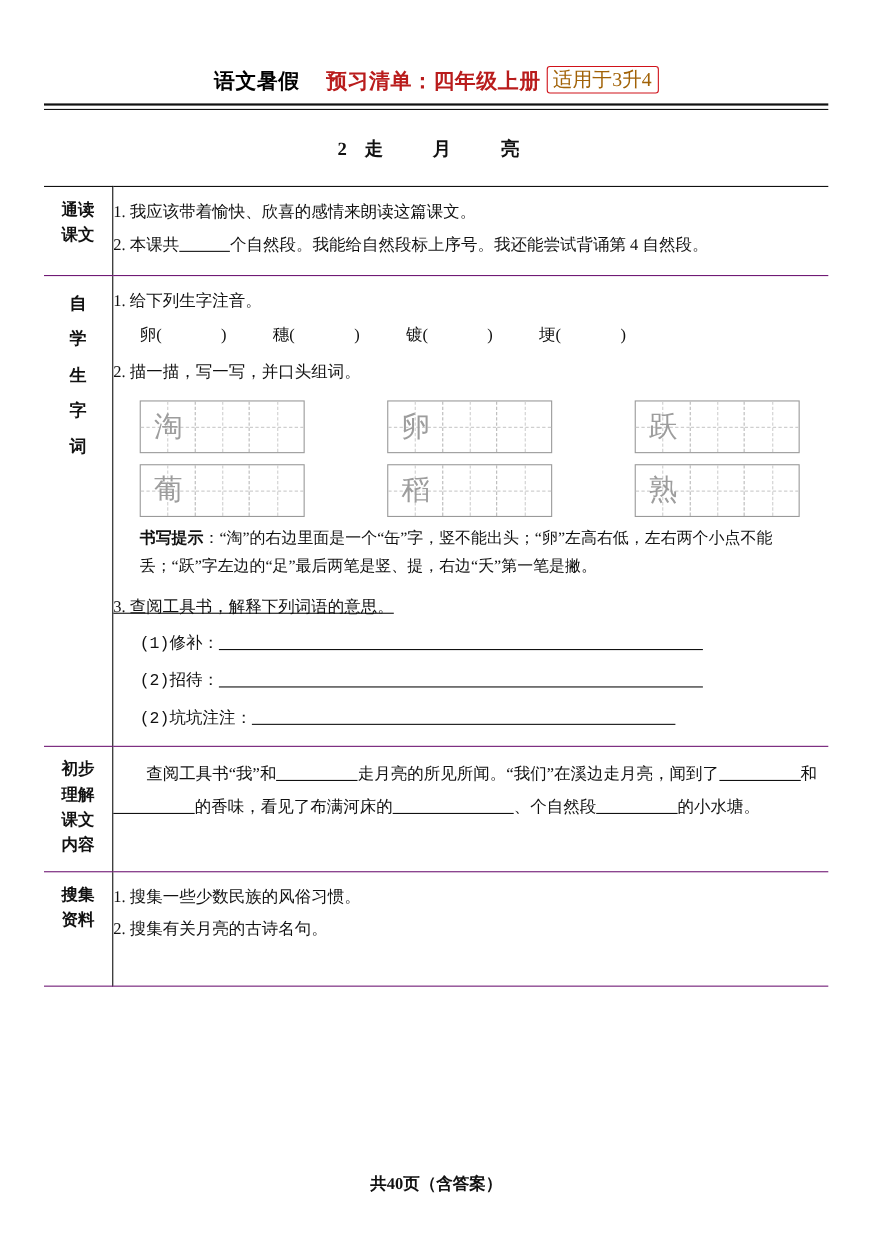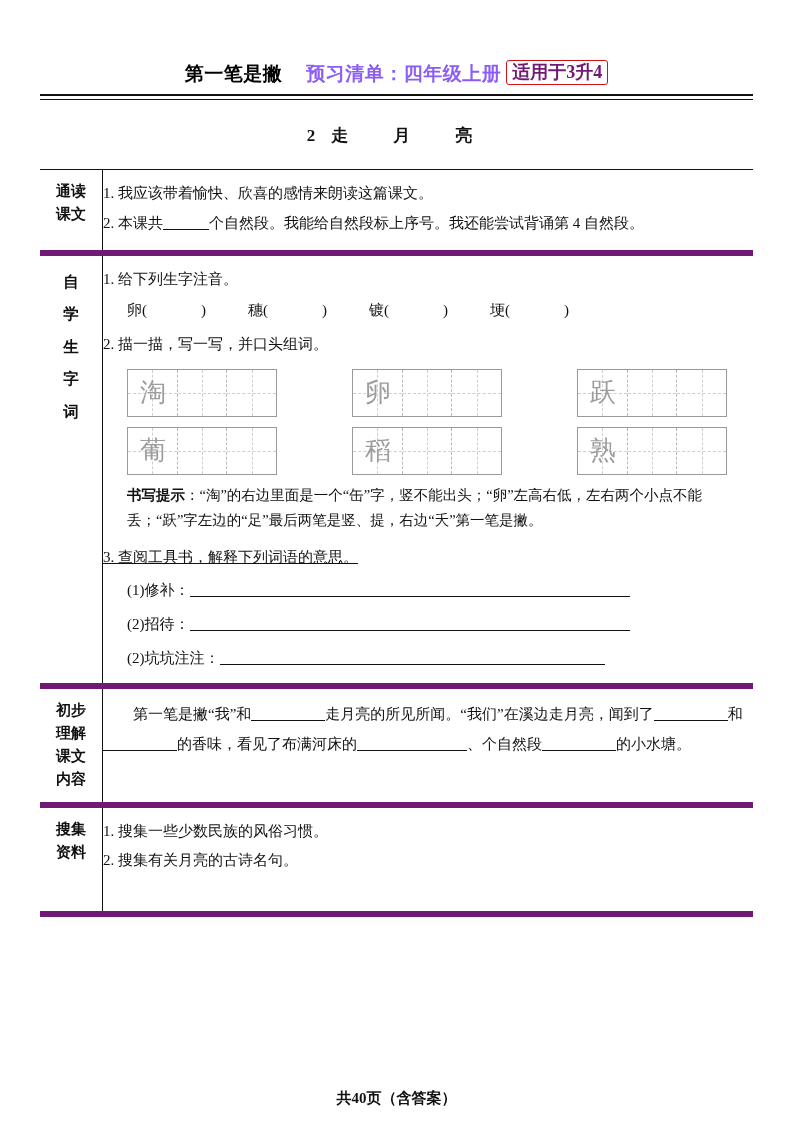--- a/index.html
+++ b/index.html
@@ -29,32 +29,31 @@
     text-align: center;
     white-space: nowrap;
   }
   .header-line {
     display: inline-block;
     font-size: 19px;
     font-weight: bold;
     letter-spacing: 0.5px;
   }
   .h-black { color: #000; }
-  .h-red { color: #8b5cf6; margin-left: 24px; }
+  .h-red { color: #b91c1c; margin-left: 24px; }
   .h-box {
     display: inline-block;
     border: 1.6px solid #d0121a;
-    color: #701a75;
+    color: #a16207;
     border-radius: 3px;
     padding: 0 5px;
     margin-left: 5px;
     font-size: 18px;
     line-height: 1.3;
     vertical-align: 2px;
-    font-weight: bold;
   }
   .rule-double {
     margin-top: 7px;
     border-top: 2.5px solid #111;
     border-bottom: 1px solid #111;
     height: 3px;
   }
 
   
   .doc-title {
@@ -69,21 +68,21 @@
 
   
   table.sheet {
     margin-top: 22px;
     width: 713px;
     border-collapse: collapse;
     table-layout: fixed;
   }
   table.sheet td {
     border-top: 1px solid #111;
-    border-bottom: 6px solid #701a75;
+    border-bottom: 1px solid #701a75;
     vertical-align: top;
     padding: 10px 0;
   }
   td.label {
     width: 62px;
     border-right: 1px solid #111;
     text-align: center;
     font-size: 15px;
     font-weight: bold;
     line-height: 1.55;
@@ -191,21 +190,21 @@
   }
 
   .tip {
     margin: 8px 0 4px 24px;
     font-size: 14.5px;
     line-height: 1.75;
     width: 600px;
   }
   .tip b { font-weight: bold; }
 
-  .defs { margin-left: 24px; }
+  .defs { margin-left: 24px; font-family: Liberation Mono, monospace; }
   .def-line {
     margin-top: 6px;
     font-size: 15px;
     white-space: nowrap;
   }
   .def-line .rule {
     display: inline-block;
     border-bottom: 1px solid #111;
     vertical-align: -2px;
   }
@@ -215,34 +214,34 @@
     line-height: 2.0;
     text-indent: 0;
   }
   .para .first { padding-left: 30px; }
 
   
   .footer {
     position: absolute;
     left: 0;
     right: 0;
-    bottom: 14px;
+    bottom: 36px;
     text-align: center;
     font-size: 15px;
     font-weight: bold;
   }
 </style>
 </head>
 <body>
 
 <div class="page">
 
   <div class="header">
     <span class="header-line">
-      <span class="h-black">第一笔是撇</span><span class="h-red">预习清单：四年级上册</span>
+      <span class="h-black">语文暑假</span><span class="h-red">预习清单：四年级上册</span>
     </span><span class="h-box">适用于3升4</span>
   </div>
   <div class="rule-double"></div>
 
   <div class="doc-title">
     <span class="num">2</span><span class="t-char">走　月　亮</span>
   </div>
 
   <table class="sheet">
     <tbody>
@@ -335,21 +334,21 @@
 
       <tr>
         <td class="label">
           <div>初步</div>
           <div>理解</div>
           <div>课文</div>
           <div>内容</div>
         </td>
         <td class="body">
           <div class="para">
-            <span class="first">第一笔是撇“我”和</span><span class="blank-m"></span><span>走月亮的所见所闻。“我们”在溪边走月亮，闻到了</span><span class="blank-m"></span><span>和</span><span class="blank-m"></span><span>的香味，看见了布满河床的</span><span class="blank-l"></span><span>、个自然段</span><span class="blank-m"></span><span>的小水塘。</span>
+            <span class="first">查阅工具书“我”和</span><span class="blank-m"></span><span>走月亮的所见所闻。“我们”在溪边走月亮，闻到了</span><span class="blank-m"></span><span>和</span><span class="blank-m"></span><span>的香味，看见了布满河床的</span><span class="blank-l"></span><span>、个自然段</span><span class="blank-m"></span><span>的小水塘。</span>
           </div>
         </td>
       </tr>
 
       <tr>
         <td class="label">
           <div>搜集</div>
           <div>资料</div>
         </td>
         <td class="body" style="padding-bottom:34px;margin-left:34px;">

